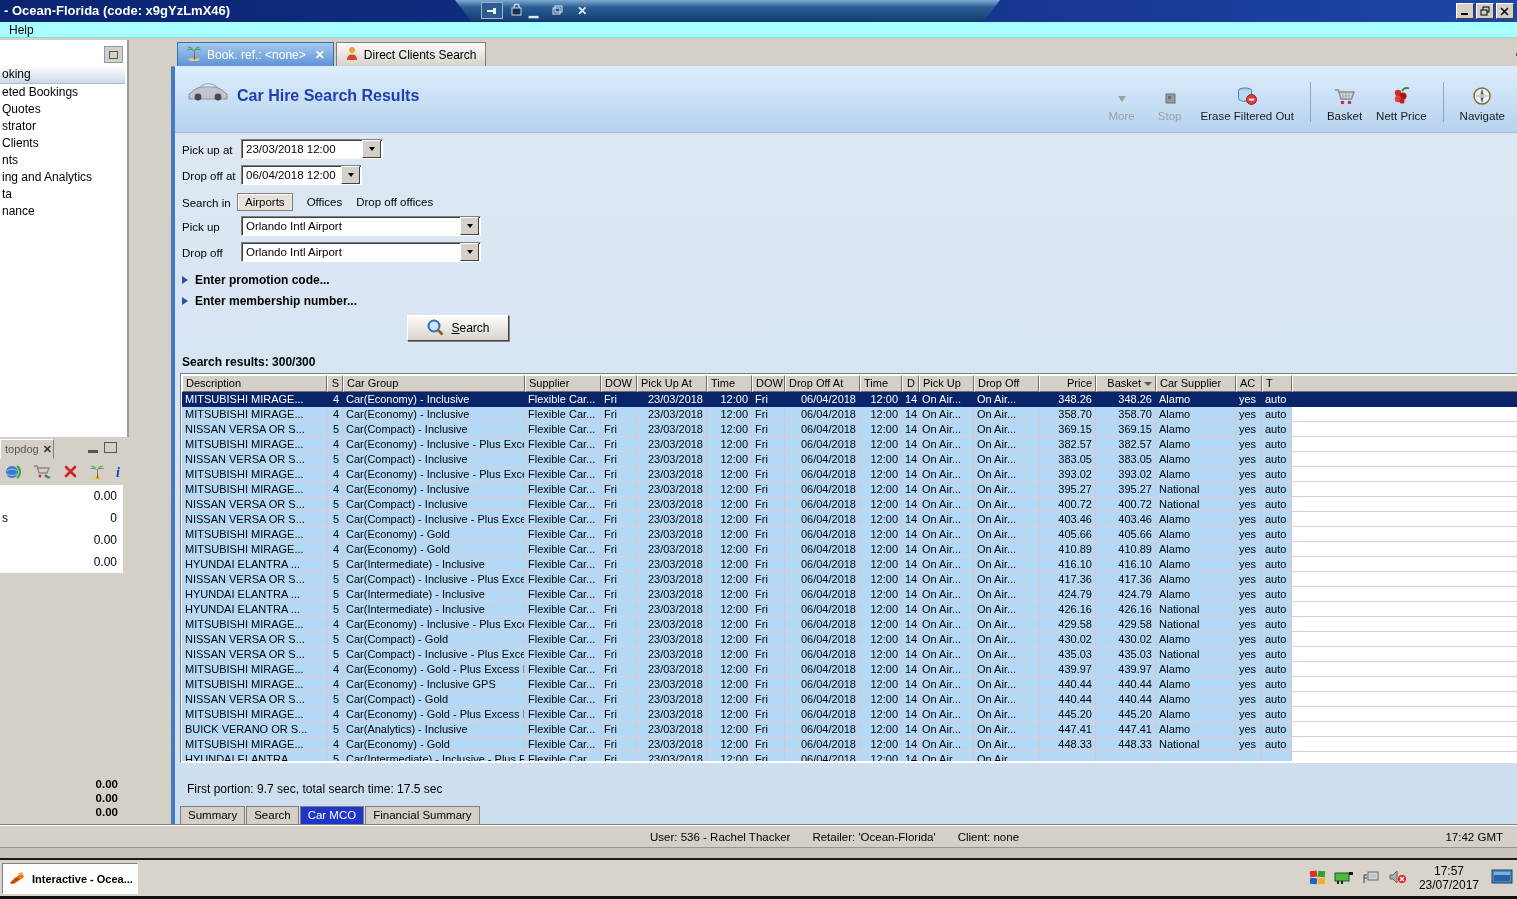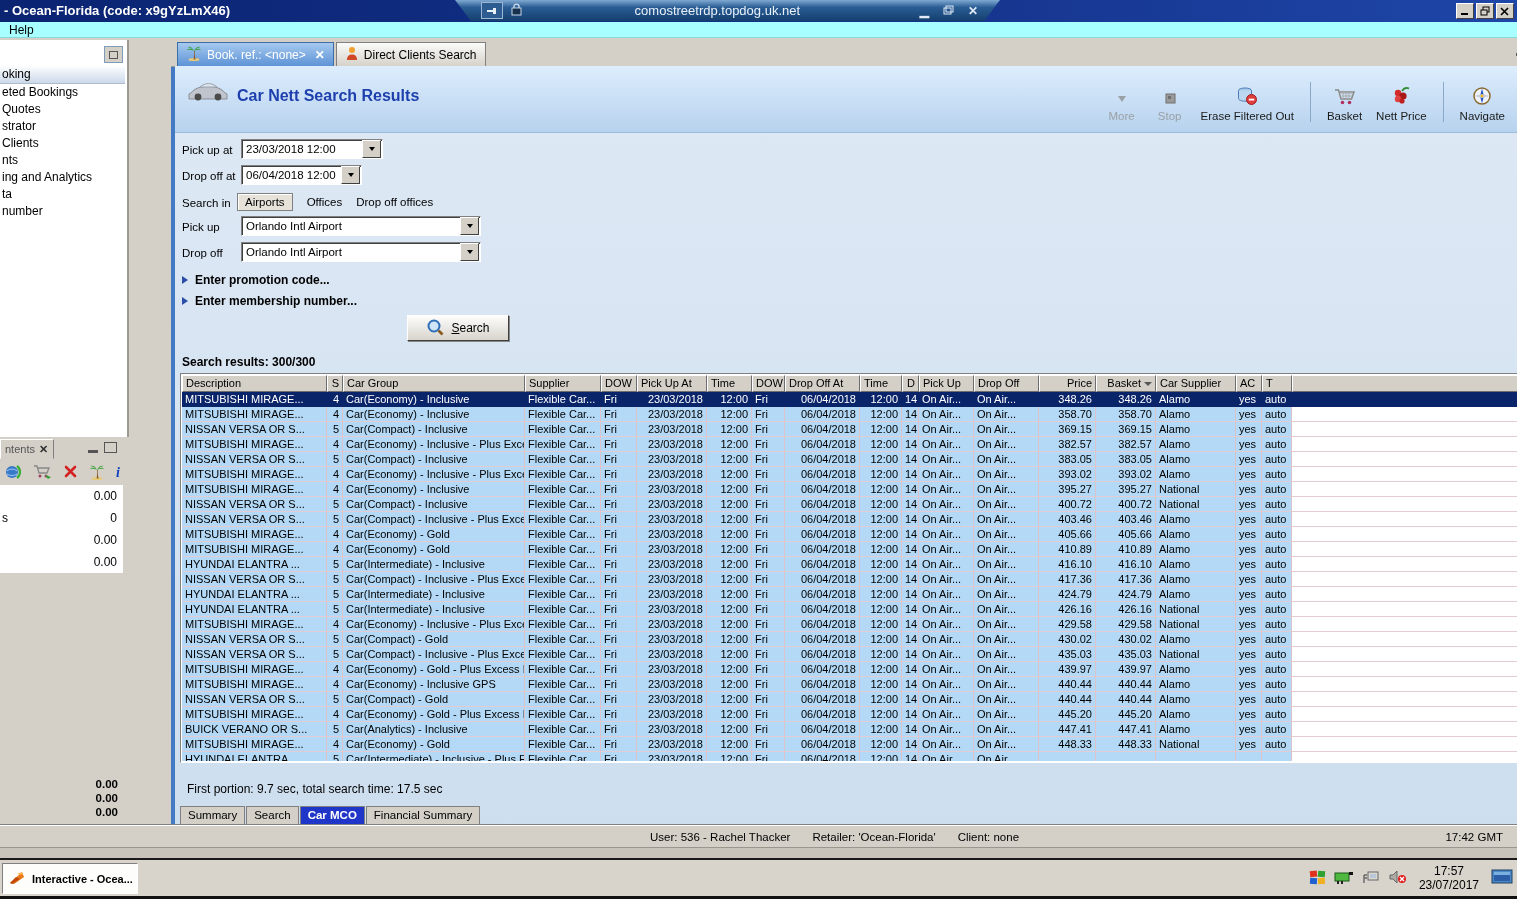--- a/index.html
+++ b/index.html
@@ -107,21 +107,21 @@
   .tri-dn{width:0;height:0;border-left:4px solid transparent;border-right:4px solid transparent;border-top:5px solid #000;}
   #vthumb{position:absolute;top:16px;left:0;width:16px;height:44px;background:#d4d0c8;border:1px solid;border-color:#fff #404040 #404040 #fff;box-sizing:border-box;}
   #vs-dn{position:absolute;bottom:0;left:0;}
 
   #grid-footer-text{left:16px;top:742px;font-size:12px;}
   #info-btn{left:1350px;top:737px;width:25px;height:24px;background:linear-gradient(180deg,#fdfdfc,#d8d4cc);
     border:1px solid;border-color:#fff #404040 #404040 #fff;display:flex;align-items:center;justify-content:center;
     font-family:"Liberation Serif",serif;font-weight:bold;font-style:italic;color:#1040c0;font-size:15px;}
   #ftabs{left:4px;top:765px;width:1386px;height:19px;display:flex;align-items:flex-end;gap:1px;padding-left:5px;border-bottom:1px solid #8fb0d0;}
   .ftab{height:17px;line-height:16px;padding:0 7px;border:1px solid #808080;border-bottom:none;background:#d4d0c8;font-size:11.5px;}
-  .ftab.sel{background:#2036c8;color:#fff;font-weight:bold;}
+  .ftab.sel{background:#2036c8;color:#fff;}
 
   
   #statusbar{left:0;top:825px;width:1517px;height:22px;background:#d4d0c8;border-top:1px solid #fff;box-shadow:0 -1px 0 #808080;}
   #status-text{left:650px;top:831px;display:flex;gap:22px;font-size:11.5px;}
   #status-time{right:14px;top:831px;font-size:11.5px;}
   #deskgap{left:0;top:847px;width:1517px;height:11px;background:#c8c4bc;border-top:1px solid #9a968e;}
   #taskbar{left:0;top:858px;width:1517px;height:41px;background:#d8d4cc;border-top:2px solid #1a1a1a;box-sizing:border-box;border-bottom:3px solid #111;}
   #task-app{left:2px;top:863px;width:136px;height:31px;background:#fdfdfb;border:1px solid;border-color:#808080 #fff #fff #808080;
     display:flex;align-items:center;gap:6px;padding-left:5px;box-sizing:border-box;font-weight:bold;}
   #tray{right:4px;top:861px;height:34px;display:flex;align-items:center;gap:8px;}
@@ -157,21 +157,20 @@
     <span id="rdp-pin">
         <svg width="12" height="10">
           <rect x="1" y="4" width="6" height="2" fill="#e8f0f8"></rect>
           <rect x="7" y="2" width="3" height="6" fill="#e8f0f8"></rect>
         </svg>
       </span>
     <span style="margin-left:8px"><svg width="11" height="13">
           <rect x="1" y="5" width="9" height="7" fill="#16324f" stroke="#c8d8e8"></rect>
           <path d="M3 5V3.6a2.5 2.5 0 015 0V5" fill="none" stroke="#c8d8e8" stroke-width="1.4"></path>
         </svg></span>
-    <span id="rdp-addr">comostreetrdp.topdog.uk.net</span>
     <span class="rdp-glyph">▁</span>
     <span class="rdp-glyph"><svg width="11" height="10">
           <rect x="3" y="1" width="7" height="6" fill="none" stroke="#dfeaf6"></rect>
           <rect x="1" y="3" width="7" height="6" fill="none" stroke="#dfeaf6"></rect>
         </svg></span>
     <span class="rdp-glyph" style="margin-right:22px">✕</span>
   </div>
 
   <div class="abs" id="menubar"></div>
   <div class="abs" id="menu-help">Help</div>
@@ -182,26 +181,26 @@
     </div>
   <div class="abs" id="side-list">
       <div class="side-item sel">oking</div>
       <div class="side-item">eted Bookings</div>
       <div class="side-item">Quotes</div>
       <div class="side-item">strator</div>
       <div class="side-item">Clients</div>
       <div class="side-item">nts</div>
       <div class="side-item">ing and Analytics</div>
       <div class="side-item">ta</div>
-      <div class="side-item">number</div>
+      <div class="side-item">nance</div>
     </div>
 
   <div class="abs" id="bl-panel">
     <div class="abs" id="bl-tab">
-      <span>ntents</span>
+      <span>topdog</span>
       <span style="font-weight:bold;color:#333">✕</span>
     </div>
     <div class="abs" id="bl-flats">
       <span class="flatglyph min"></span>
       <span class="flatglyph"></span>
     </div>
     <div class="abs" id="bl-toolbar">
       <span><svg width="18" height="17">
             <circle cx="8" cy="9" r="6" fill="#3a78c8"></circle>
             <path d="M3 8c3-2.5 7-2.5 10 0M3 11c3 2 7 2 10 0" stroke="#9cd0ff" fill="none"></path>
@@ -274,21 +273,21 @@
       <span class="flatglyph"></span>
     </div>
 
     <div class="abs" id="hdrband">
       <span class="abs" id="car-icon"><svg width="42" height="24">
             <path d="M4 15c6-9 28-9 34 0l2 1v5H2v-5z" fill="#c0c4cc" stroke="#8a8e96"></path>
             <path d="M13 9c5-4.5 12-4.5 17 0z" fill="#dde8f2" stroke="#9aa0a8"></path>
             <circle cx="11" cy="19" r="3.4" fill="#4a4a4a"></circle>
             <circle cx="31" cy="19" r="3.4" fill="#4a4a4a"></circle>
           </svg></span>
-      <span class="abs" id="hdr-title">Car Nett Search Results</span>
+      <span class="abs" id="hdr-title">Car Hire Search Results</span>
       <div id="hdr-toolbar">
           <div class="tbbtn disabled">
             <span><svg width="16" height="14">
                 <path d="M4 4h8l-4 6z" fill="#9aa0a6"></path>
               </svg></span>
             <span class="lbl">More</span>
           </div>
           <div class="tbbtn disabled">
             <span><svg width="16" height="14">
                 <rect x="4" y="2" width="9" height="9" fill="#9a9a9a" stroke="#6e6e6e"></rect>

